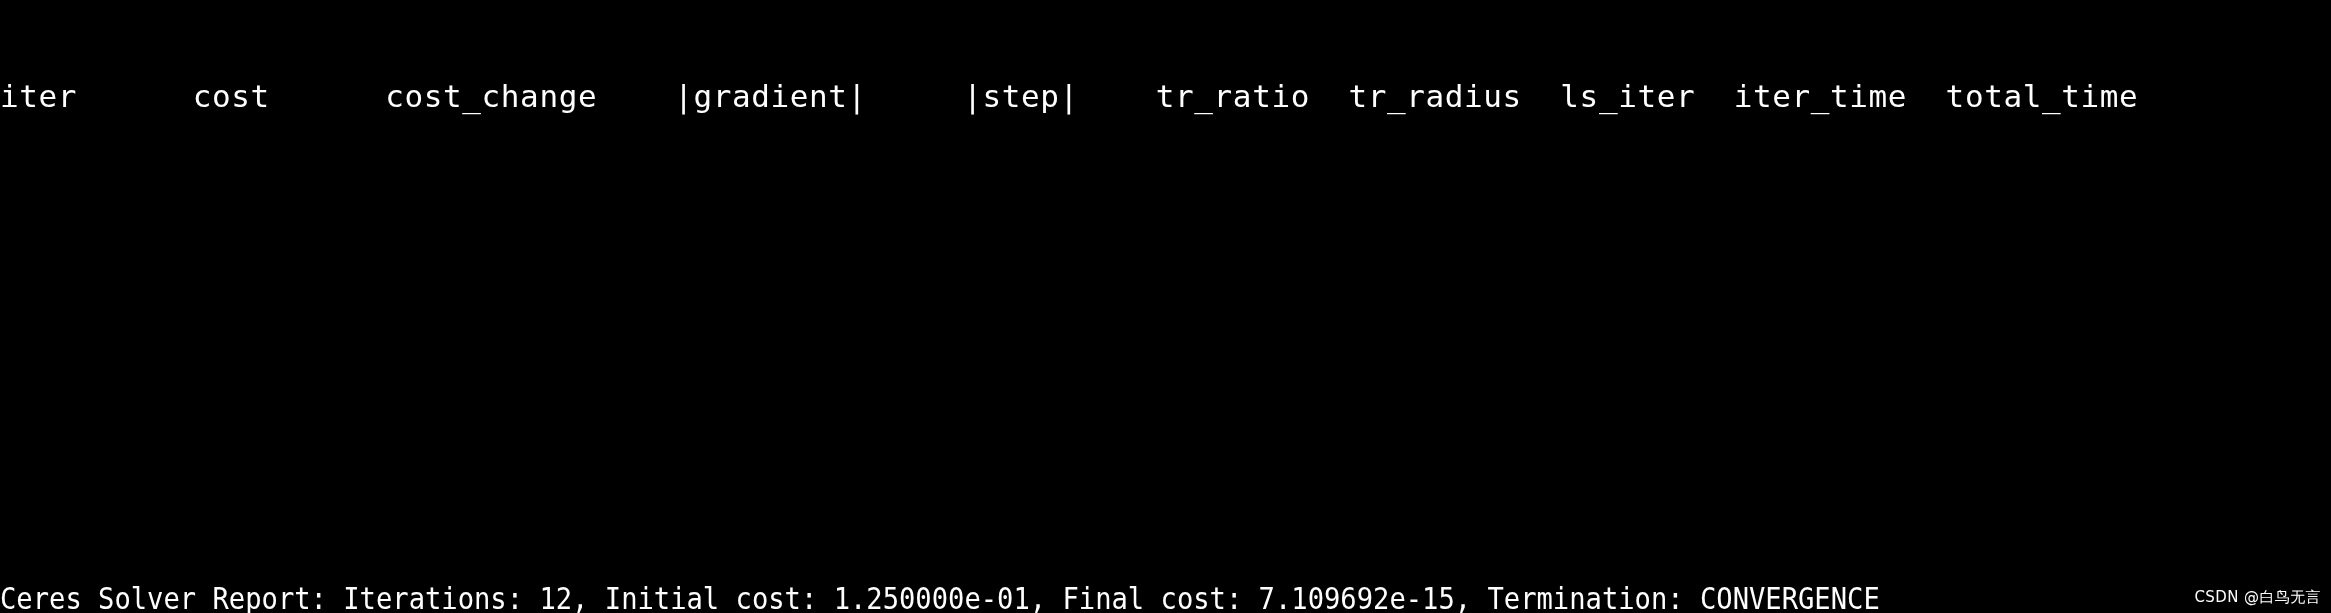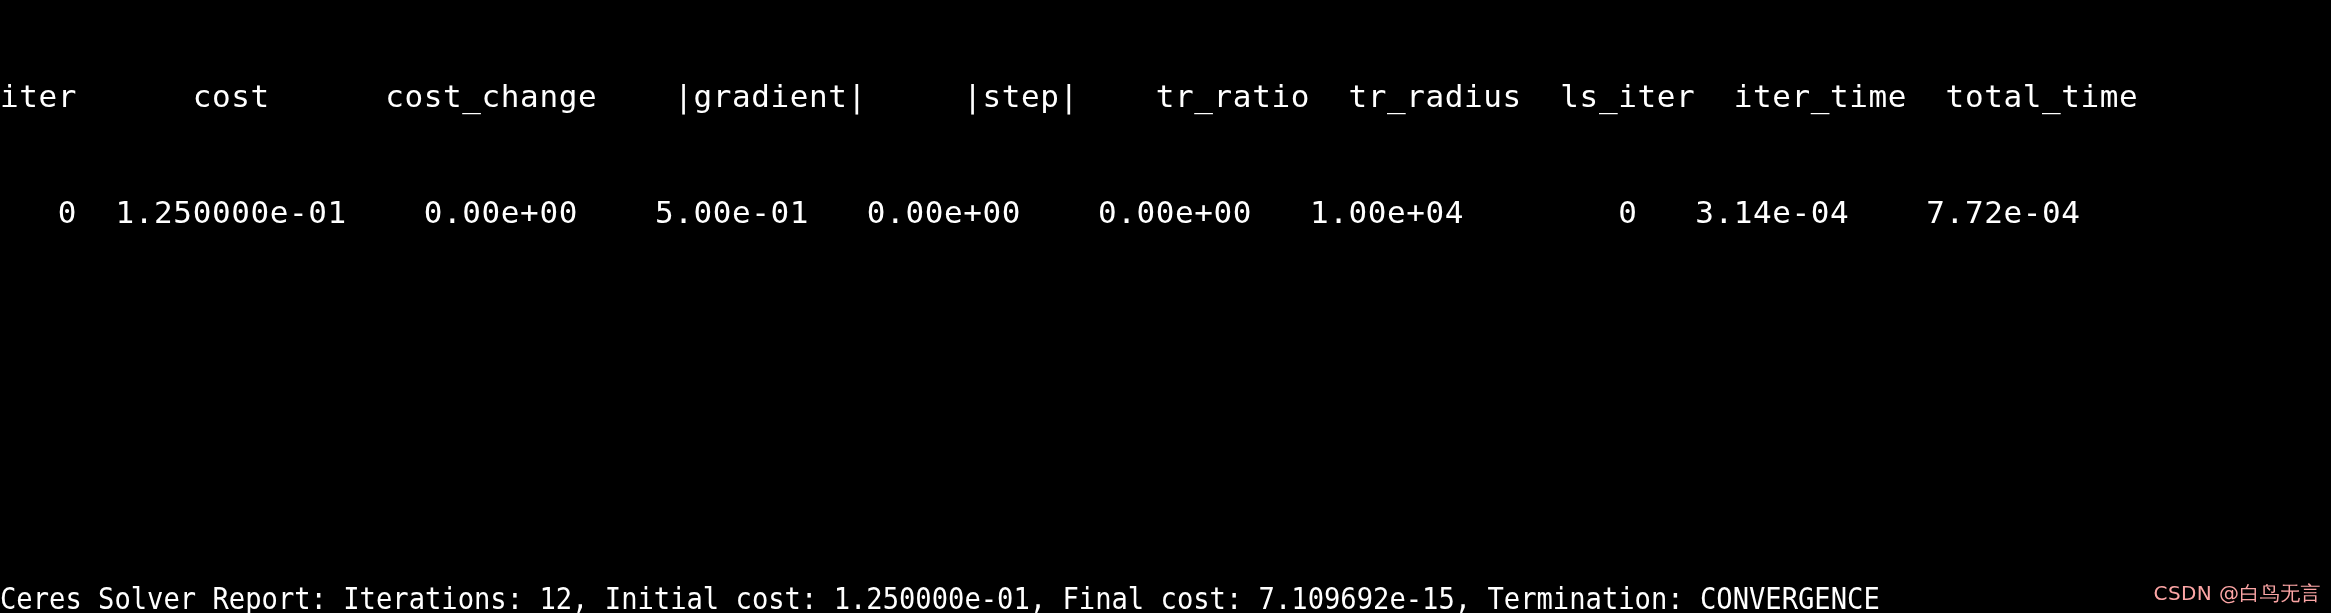--- a/index.html
+++ b/index.html
@@ -64,34 +64,33 @@
     height: 38.5px;
     white-space: pre;
   }
 
   
   .watermark {
     position: absolute;
     right: 10px;
     bottom: 6px;
     font-family: "DejaVu Sans", "Liberation Sans", sans-serif;
-    font-size: 20px;
-    color: #fca5a5;
+    font-size: 15px;
+    color: #ffffff;
     letter-spacing: 0.4px;
     white-space: pre;
   }
 </style>
 </head>
 <body>
 
 <div id="terminal">
 
   <div class="log-block">
     <span class="log-line">iter      cost      cost_change    |gradient|     |step|    tr_ratio  tr_radius  ls_iter  iter_time  total_time</span>
-    <span class="log-line">   0  1.250000e-01    0.00e+00    5.00e-01   0.00e+00    0.00e+00   1.00e+04        0   3.14e-04    7.72e-04</span>
     
     
     
     
     
     
     
     
   </div>
 

